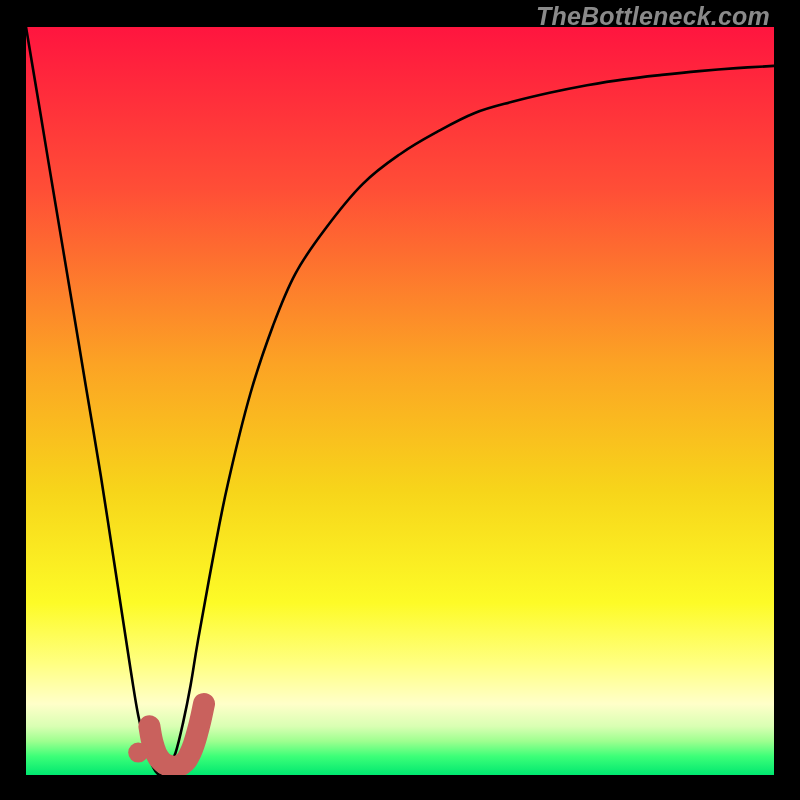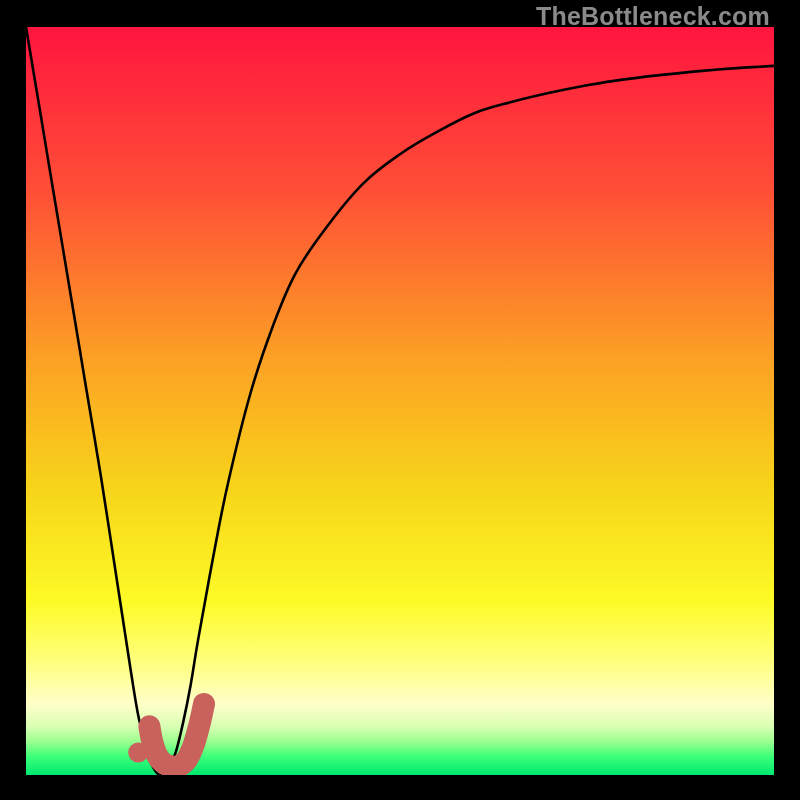--- a/index.html
+++ b/index.html
@@ -10,20 +10,21 @@
     background: #000;
     overflow: hidden;
   }
   .frame {
     position: absolute;
     left: 0;
     top: 0;
     width: 800px;
     height: 800px;
     background: #000;
+    font-style: italic;
   }
   .plot {
     position: absolute;
     left: 26px;
     top: 27px;
     width: 748px;
     height: 748px;
     overflow: hidden;
   }
   .gradient {

